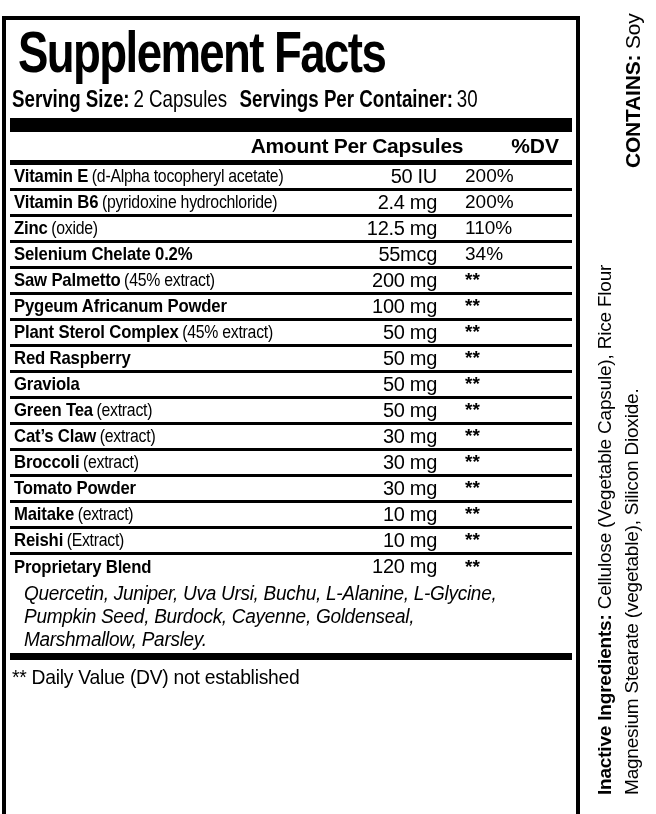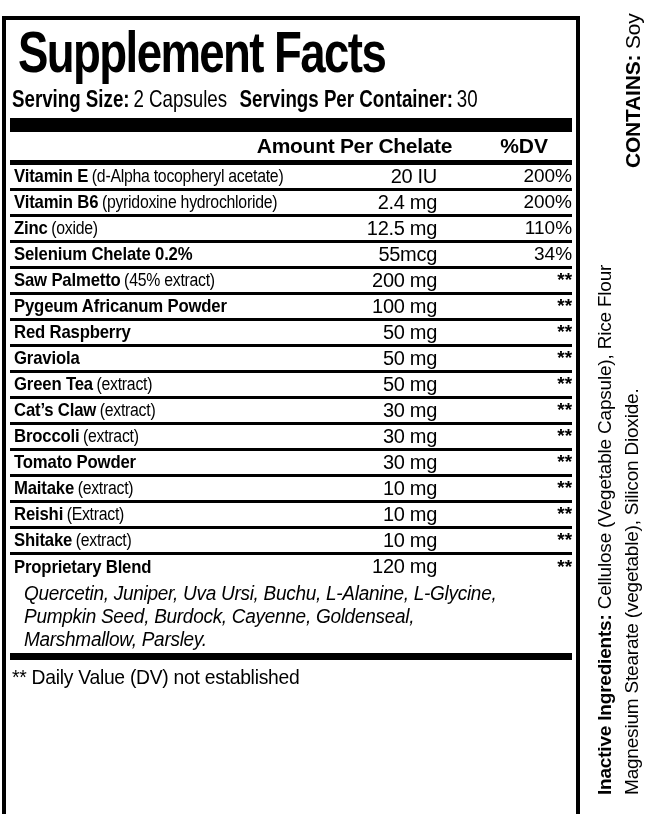--- a/index.html
+++ b/index.html
@@ -34,30 +34,30 @@
   .bar-mid   { height:7px;  background:#000; margin:2px 4px 0 4px; }
 
   table.facts {
     width:562px; margin:0 4px; border-collapse:collapse; table-layout:fixed;
   }
   col.c-name { width:315px; } col.c-amt { width:112px; } col.c-dv { width:135px; }
 
   thead td { border-bottom:5px solid #000; height:30px; padding:0; }
   .head-flex { display:flex; justify-content:flex-end; align-items:flex-end; font-weight:bold; font-size:21px; }
   .head-amount { margin-right:48px; letter-spacing:-0.3px; }
-  .head-dv { margin-right:24px; }
+  .head-dv { margin-right:13px; }
 
   tbody td { border-bottom:3px solid #000; height:26px; vertical-align:middle; padding:0; }
   tbody tr:last-child td { border-bottom:none; }
   td.name { padding-left:4px; white-space:nowrap; overflow:visible; }
   .namewrap { display:inline-block; transform:scaleX(0.88); transform-origin:0 50%; white-space:nowrap; }
   .rname { font-weight:bold; font-size:19px; letter-spacing:-0.2px; }
   .rdetail { font-size:18px; margin-left:4px; letter-spacing:-0.3px; }
   td.amt { text-align:right; font-size:20px; letter-spacing:-0.3px; white-space:nowrap; }
-  td.dv  { text-align:right; padding-left:28px; font-size:19px; font-weight:bold; white-space:nowrap; }
+  td.dv  { text-align:left; padding-left:28px; font-size:19px; font-weight:bold; white-space:nowrap; }
   td.dv.pct { font-weight:normal; }
 
   .blend-desc {
     margin:3px 0 0 18px;
     font-style:italic; font-size:20px; letter-spacing:-0.3px; line-height:23px;
   }
   .blend-desc span { display:block; transform:scaleX(0.95); transform-origin:0 0; white-space:nowrap; }
 
   .footnote {
     margin:5px 0 0 6px;
@@ -100,30 +100,30 @@
     <table class="facts">
       <colgroup>
           <col class="c-name">
           <col class="c-amt">
           <col class="c-dv">
         </colgroup>
       <thead>
         <tr>
           <td colspan="3">
             <div class="head-flex">
-              <span class="head-amount">Amount Per Chelate</span>
+              <span class="head-amount">Amount Per Capsules</span>
               <span class="head-dv">%DV</span>
             </div>
           </td>
         </tr>
       </thead>
       <tbody>
           <tr>
     <td class="name"><span class="namewrap"><span class="rname">Vitamin E</span><span class="rdetail">(d-Alpha tocopheryl acetate)</span></span></td>
-    <td class="amt">20 IU</td>
+    <td class="amt">50 IU</td>
     <td class="dv pct">200%</td>
   </tr>
           <tr>
     <td class="name"><span class="namewrap"><span class="rname">Vitamin B6</span><span class="rdetail">(pyridoxine hydrochloride)</span></span></td>
     <td class="amt">2.4 mg</td>
     <td class="dv pct">200%</td>
   </tr>
           <tr>
     <td class="name"><span class="namewrap"><span class="rname">Zinc</span><span class="rdetail">(oxide)</span></span></td>
     <td class="amt">12.5 mg</td>
@@ -138,20 +138,25 @@
     <td class="name"><span class="namewrap"><span class="rname">Saw Palmetto</span><span class="rdetail">(45% extract)</span></span></td>
     <td class="amt">200 mg</td>
     <td class="dv">**</td>
   </tr>
           <tr>
     <td class="name"><span class="namewrap"><span class="rname">Pygeum Africanum Powder</span><span class="rdetail"></span></span></td>
     <td class="amt">100 mg</td>
     <td class="dv">**</td>
   </tr>
           <tr>
+    <td class="name"><span class="namewrap"><span class="rname">Plant Sterol Complex</span><span class="rdetail">(45% extract)</span></span></td>
+    <td class="amt">50 mg</td>
+    <td class="dv">**</td>
+  </tr>
+          <tr>
     <td class="name"><span class="namewrap"><span class="rname">Red Raspberry</span><span class="rdetail"></span></span></td>
     <td class="amt">50 mg</td>
     <td class="dv">**</td>
   </tr>
           <tr>
     <td class="name"><span class="namewrap"><span class="rname">Graviola</span><span class="rdetail"></span></span></td>
     <td class="amt">50 mg</td>
     <td class="dv">**</td>
   </tr>
           <tr>
@@ -174,25 +179,20 @@
     <td class="amt">30 mg</td>
     <td class="dv">**</td>
   </tr>
           <tr>
     <td class="name"><span class="namewrap"><span class="rname">Maitake</span><span class="rdetail">(extract)</span></span></td>
     <td class="amt">10 mg</td>
     <td class="dv">**</td>
   </tr>
           <tr>
     <td class="name"><span class="namewrap"><span class="rname">Reishi</span><span class="rdetail">(Extract)</span></span></td>
-    <td class="amt">10 mg</td>
-    <td class="dv">**</td>
-  </tr>
-          <tr>
-    <td class="name"><span class="namewrap"><span class="rname">Shitake</span><span class="rdetail">(extract)</span></span></td>
     <td class="amt">10 mg</td>
     <td class="dv">**</td>
   </tr>
           <tr>
     <td class="name"><span class="namewrap"><span class="rname">Proprietary Blend</span><span class="rdetail"></span></span></td>
     <td class="amt">120 mg</td>
     <td class="dv">**</td>
   </tr>
         </tbody>
     </table>

